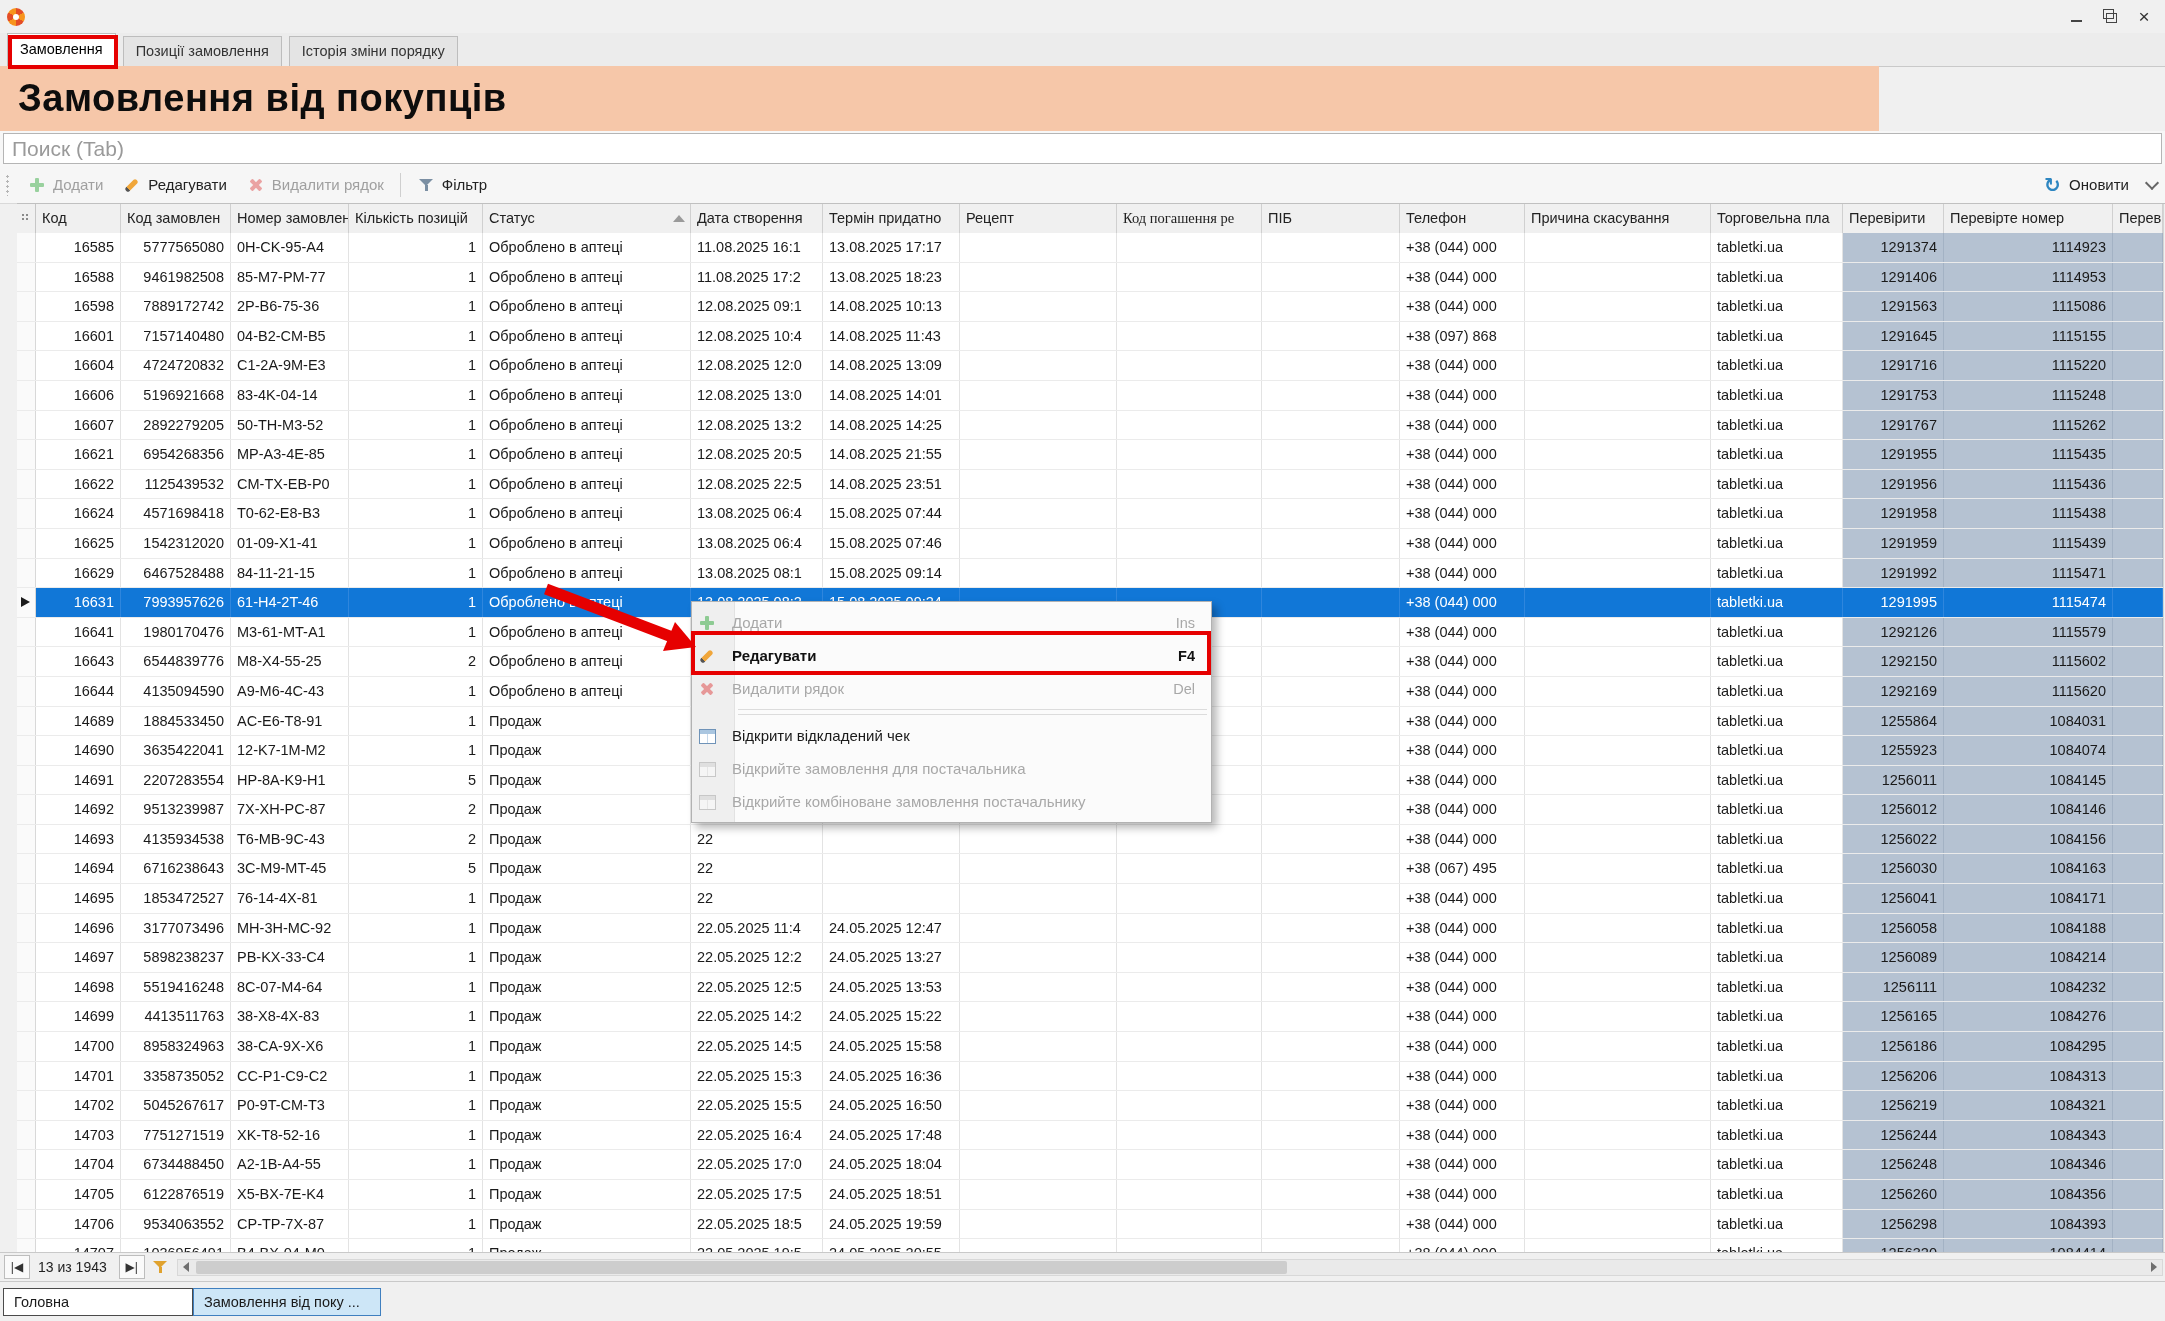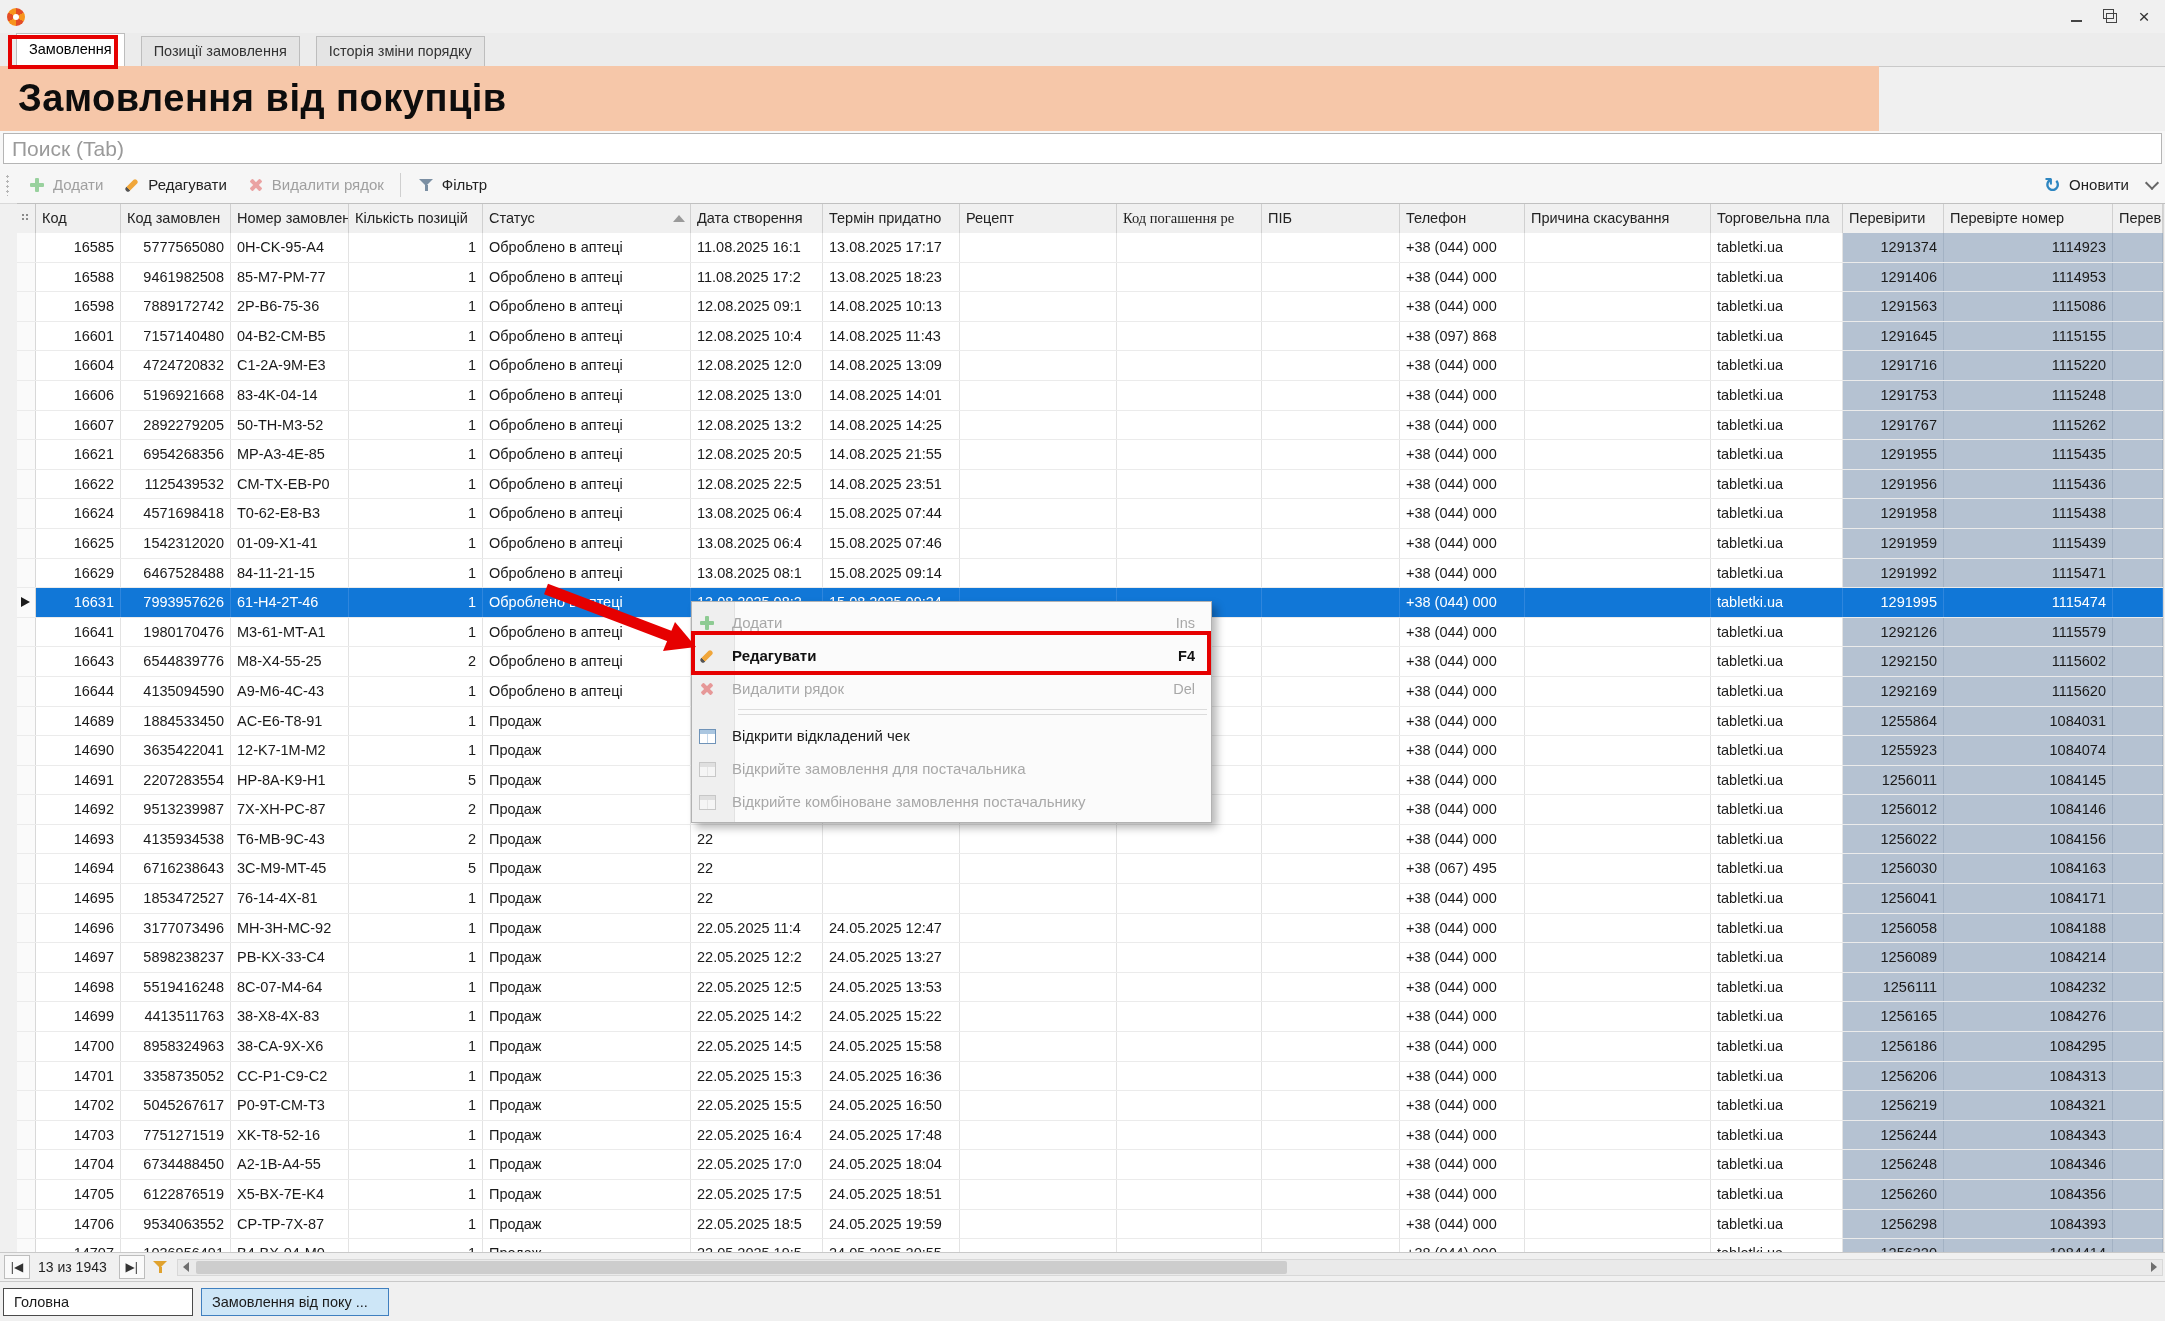--- a/index.html
+++ b/index.html
@@ -19,21 +19,21 @@
   .menuitem{padding:0 11px;line-height:33px;cursor:default;white-space:nowrap;}
   .wincontrols{margin-left:auto;display:flex;align-items:center;gap:4px;padding-right:6px;}
   .winbtn{width:30px;height:24px;display:flex;align-items:center;justify-content:center;color:#444;position:relative;}
   .ic-min::before{content:"";width:11px;height:2px;background:#444;margin-top:8px;display:block;}
   .ic-restore::before{content:"";width:9px;height:8px;border:1.5px solid #444;display:block;margin:3px 0 0 3px;background:#f0f0f0;}
   .ic-restore::after{content:"";position:absolute;width:9px;height:8px;border:1.5px solid #444;left:8px;top:4px;}
   .ic-close::before{content:"×";font-size:19px;line-height:1;color:#333;}
   
   .tabbar{position:absolute;left:0;top:33px;width:2165px;height:33px;background:#ececec;
     display:flex;align-items:flex-end;border-bottom:1px solid #c9c9c9;}
-  .tab{height:29px;line-height:28px;padding:0 12px;margin-left:16px;background:#e4e4e4;
+  .tab{height:29px;line-height:28px;padding:0 12px;margin-left:7px;background:#e4e4e4;
     border:1px solid #bdbdbd;border-bottom:none;font-size:14.5px;white-space:nowrap;color:#333;}
   .tab.active{background:#fff;height:32px;line-height:31px;font-weight:normal;color:#000;}
   
   .banner{position:absolute;left:0;top:66px;width:1879px;height:65px;background:#f6c7a9;}
   .banner h1{margin:0;padding-left:18px;line-height:64px;font-size:38px;font-weight:bold;color:#0d0d0d;letter-spacing:.5px;}
   
   .searchwrap{position:absolute;left:0;top:131px;width:2165px;height:35px;background:#f7f7f7;display:flex;align-items:center;}
   .searchwrap input{flex:1;margin:0 3px;height:29px;border:1px solid #b5b5b5;background:#fff;
     font-family:inherit;font-size:21px;padding:0 8px;color:#222;outline:none;}
   .searchwrap input::placeholder{color:#9a9a9a;}
@@ -110,21 +110,21 @@
   .pager-label{padding:0 8px;font-size:14px;color:#222;white-space:nowrap;}
   .pager .cm-icon{margin:0 6px;}
   .hscroll{flex:1;height:17px;background:#eaeaea;position:relative;margin:0 2px;border:1px solid #d8d8d8;box-sizing:border-box;}
   .hs-left,.hs-right{position:absolute;top:0;width:17px;height:15px;display:flex;align-items:center;justify-content:center;}
   .hs-left{left:0;} .hs-right{right:0;}
   .hs-left::before{content:"";border-top:5px solid transparent;border-bottom:5px solid transparent;border-right:6px solid #707070;}
   .hs-right::before{content:"";border-top:5px solid transparent;border-bottom:5px solid transparent;border-left:6px solid #707070;}
   .hs-thumb{position:absolute;left:18px;top:1px;width:55%;height:13px;background:#cdcdcd;border-radius:2px;}
   
   .statusbar{position:absolute;left:0;top:1281px;width:2165px;height:40px;background:#f0f0f0;border-top:1px solid #c9c9c9;
-    display:flex;align-items:center;gap:8px;padding-left:3px;box-sizing:border-box;}
+    display:flex;align-items:center;padding-left:3px;box-sizing:border-box;}
   .sb-btn{height:28px;line-height:26px;padding:0 10px;font-size:14.5px;box-sizing:border-box;white-space:nowrap;overflow:hidden;}
   .sb-home{width:190px;background:#fff;border:1px solid #4a4a4a;}
   .sb-doc{width:188px;background:#cde6f7;border:1px solid #3f7fbf;}
   
   .ctxmenu{position:absolute;left:691px;top:601px;width:519px;background:
     linear-gradient(90deg,#efefef 0 42px,#e2e2e2 42px 43px,#fbfbfb 43px);
     border:1px solid #b2b2b2;box-shadow:5px 5px 8px rgba(0,0,0,.28);padding:4px 0;z-index:50;}
   .cm-item{display:flex;align-items:center;height:33px;padding-left:6px;}
   .cm-item .cm-icon{margin-right:16px;}
   .cm-label{flex:1;color:#1a1a1a;white-space:nowrap;overflow:hidden;}

